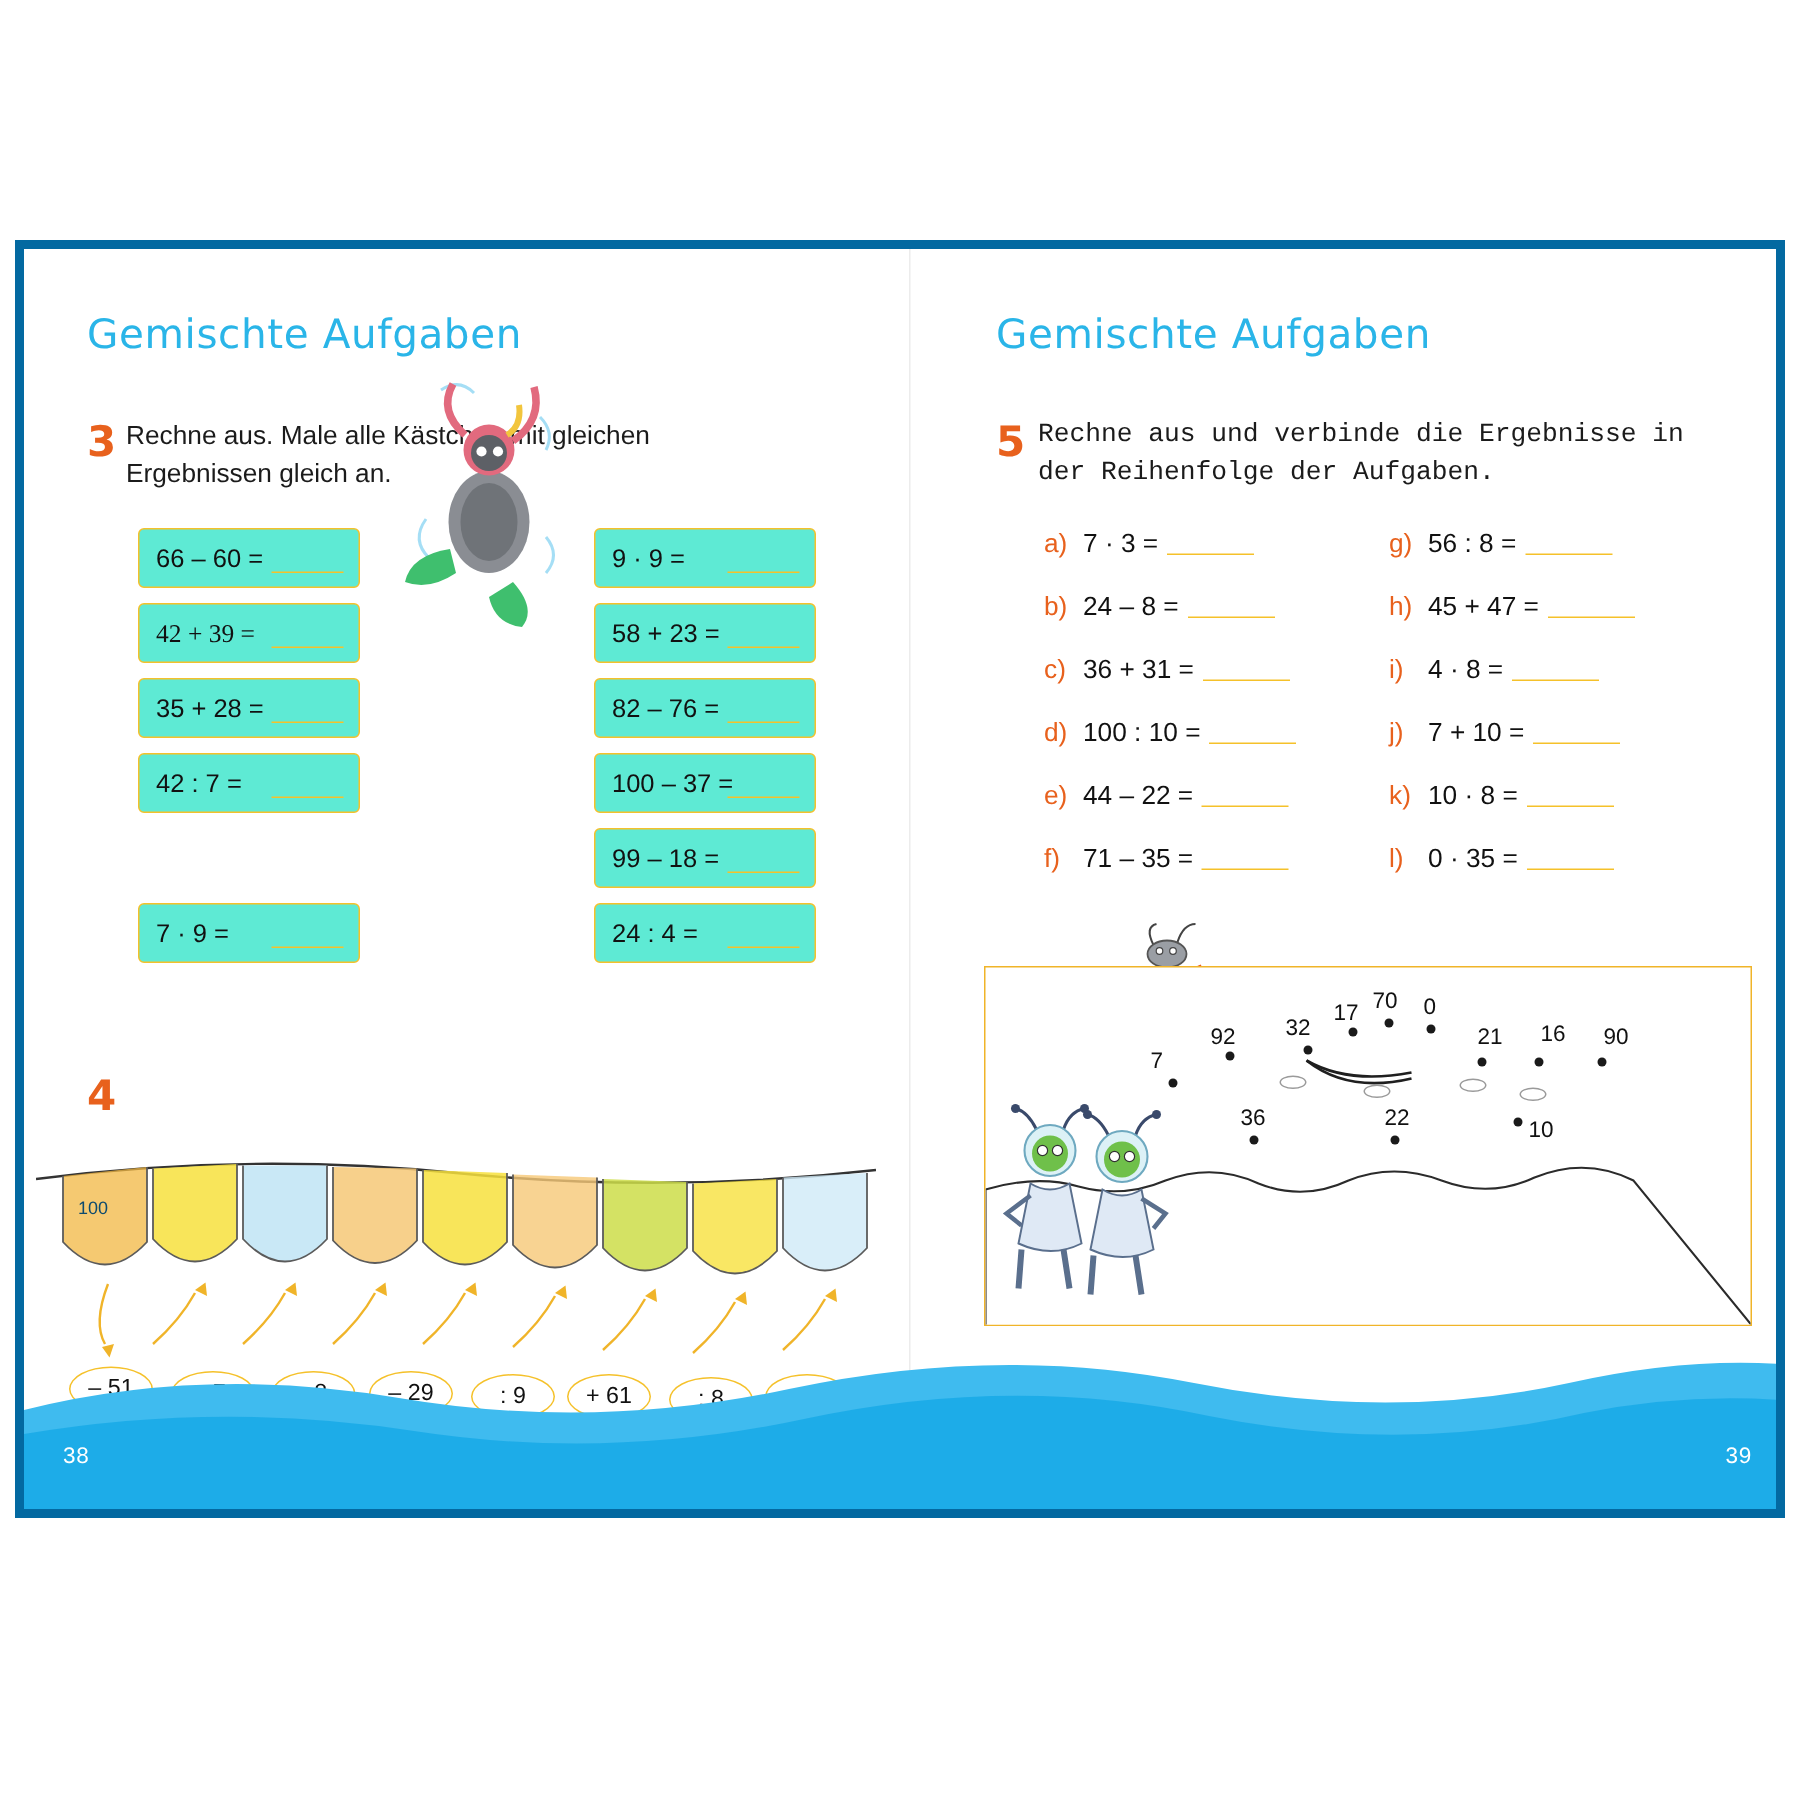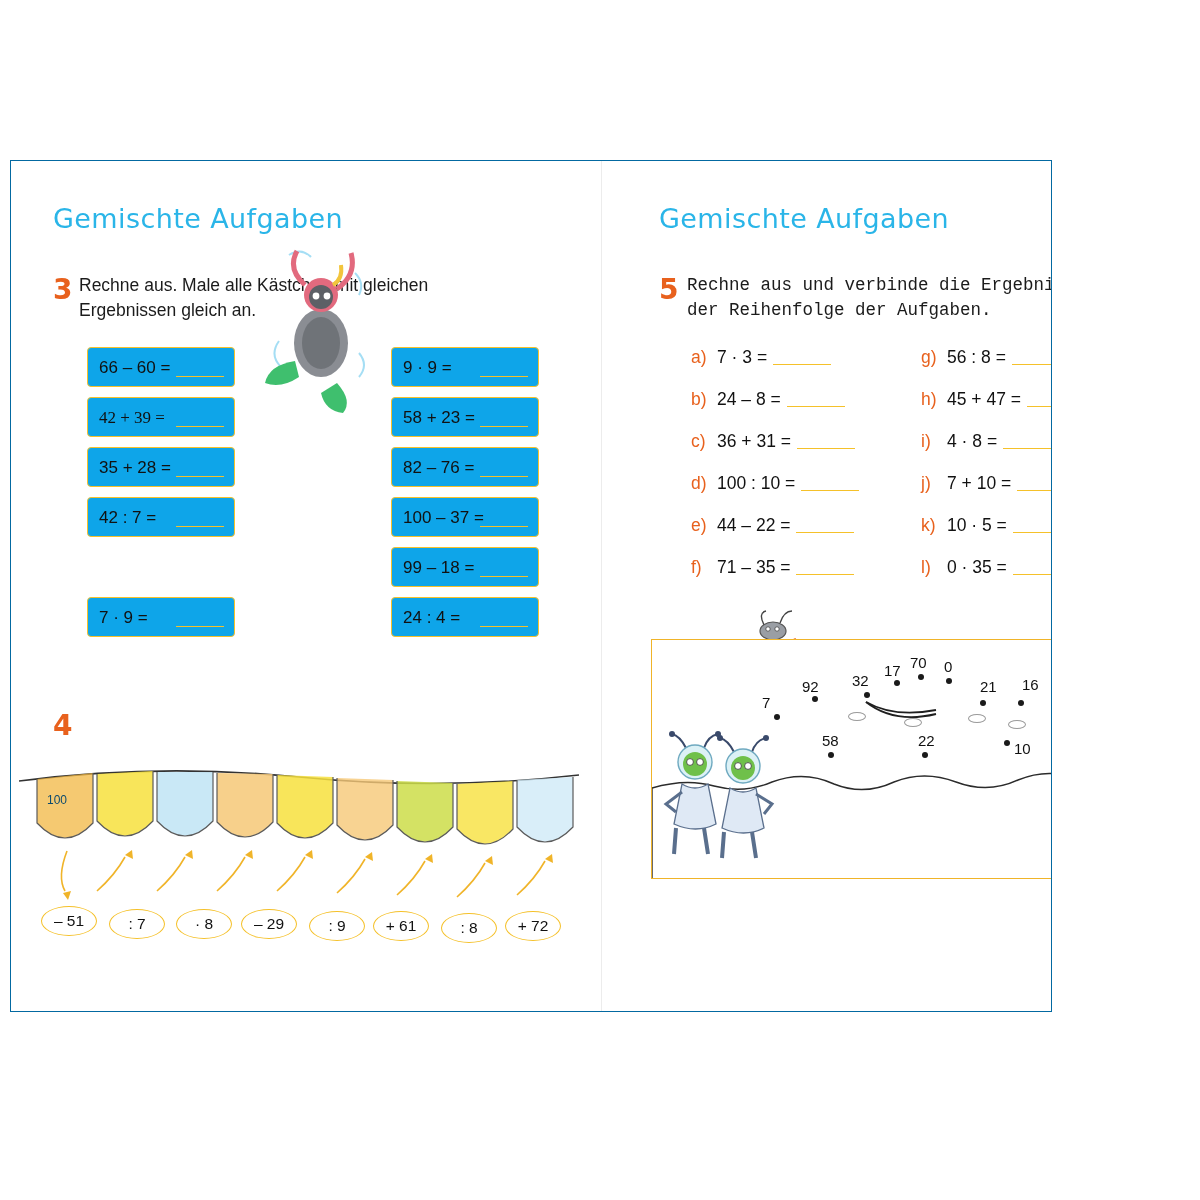--- a/index.html
+++ b/index.html
@@ -6,23 +6,23 @@
   body{
     width:1200px;height:1200px;
     background:#ffffff;
     font-family:"Liberation Sans", sans-serif;
     position:relative;
     overflow:hidden;
   }
   .page{
     position:absolute;
     left:10px;top:160px;
-    width:1042px;height:852px;
+    width:1180px;height:852px;
     background:#ffffff;
-    border:1px solid #0369a1;
+    border:6px solid #0369a1;
     box-sizing:border-box;
     overflow:hidden;
   }
   .spine{
     position:absolute;left:590px;top:0;width:1px;height:852px;background:#ececec;
   }
   
   .wave{
     position:absolute;left:0;bottom:0;width:1180px;height:120px;overflow:hidden;
   }
@@ -59,21 +59,21 @@
     line-height:25px;
   }
 
   
   .exbox{
     position:absolute;
     width:148px;height:40px;
     border:1.4px solid #f5c12a;
     border-radius:4px;
     box-sizing:border-box;
-    background:#0ea5e9;
+    background:#5eead4;
   }
   .exbox .lbl{
     position:absolute;left:11px;top:10px;
     font-size:17px;color:#111;white-space:nowrap;
   }
   .exbox .blank{
     position:absolute;right:10px;bottom:9px;
     width:48px;height:1.3px;background:#f5c12a;
   }
 
@@ -275,21 +275,21 @@
   <div class="item" style="left:910px;top:228px;">
     <span class="key">h)</span><span>45 + 47 =</span><span class="uline"></span>
   </div>
   <div class="item" style="left:910px;top:270px;">
     <span class="key">i)</span><span>4 · 8 =</span><span class="uline"></span>
   </div>
   <div class="item" style="left:910px;top:312px;">
     <span class="key">j)</span><span>7 + 10 =</span><span class="uline"></span>
   </div>
   <div class="item" style="left:910px;top:354px;">
-    <span class="key">k)</span><span>10 · 5 =</span><span class="uline"></span>
+    <span class="key">k)</span><span>10 · 8 =</span><span class="uline"></span>
   </div>
   <div class="item" style="left:910px;top:396px;">
     <span class="key">l)</span><span>0 · 35 =</span><span class="uline"></span>
   </div>
 
   <svg class="bug" viewBox="0 0 70 40">
     <path d="M18,16 q-6,-12 2,-14" stroke="#444" stroke-width="1.4" fill="none"></path>
     <path d="M34,14 q4,-12 12,-12" stroke="#444" stroke-width="1.4" fill="none"></path>
     <ellipse cx="27" cy="22" rx="13" ry="9" fill="#9a9ea4" stroke="#555" stroke-width="1.2"></ellipse>
     <circle cx="22" cy="20" r="2.2" fill="#fff" stroke="#444" stroke-width=".8"></circle>
@@ -324,21 +324,21 @@
 
     <span class="dotlab" style="left:150px;top:38px;">92</span>
     <span class="dotlab" style="left:110px;top:54px;">7</span>
     <span class="dotlab" style="left:200px;top:32px;">32</span>
     <span class="dotlab" style="left:232px;top:22px;">17</span>
     <span class="dotlab" style="left:258px;top:14px;">70</span>
     <span class="dotlab" style="left:292px;top:18px;">0</span>
     <span class="dotlab" style="left:328px;top:38px;">21</span>
     <span class="dotlab" style="left:370px;top:36px;">16</span>
     <span class="dotlab" style="left:412px;top:38px;">90</span>
-    <span class="dotlab" style="left:170px;top:92px;">58</span>
+    <span class="dotlab" style="left:170px;top:92px;">36</span>
     <span class="dotlab" style="left:266px;top:92px;">22</span>
     <span class="dotlab" style="left:362px;top:100px;">10</span>
 
     <svg class="aliens" viewBox="0 0 150 140">
       <g>
         <path d="M26,20 q-6,-12 -14,-14" stroke="#3a4a6b" stroke-width="2" fill="none"></path>
         <path d="M44,20 q4,-12 14,-14" stroke="#3a4a6b" stroke-width="2" fill="none"></path>
         <circle cx="12" cy="6" r="3" fill="#3a4a6b"></circle>
           <circle cx="58" cy="6" r="3" fill="#3a4a6b"></circle>
         <circle cx="35" cy="34" r="17" fill="#bfe6ef" fill-opacity=".55" stroke="#6ea9c0" stroke-width="1.4"></circle>
@@ -358,13 +358,21 @@
         <circle cx="35" cy="36" r="12" fill="#6fc04a"></circle>
         <circle cx="30" cy="34" r="3.4" fill="#fff" stroke="#333" stroke-width=".8"></circle>
         <circle cx="40" cy="34" r="3.4" fill="#fff" stroke="#333" stroke-width=".8"></circle>
         <path d="M22,56 q13,8 26,0 l8,40 q-20,10 -42,0 z" fill="#dfe9f5" stroke="#5a6f8d" stroke-width="1.3"></path>
         <path d="M48,62 l16,10 l-8,10" stroke="#5a6f8d" stroke-width="3" fill="none"></path>
         <path d="M16,100 l-2,26 M44,100 l4,26" stroke="#5a6f8d" stroke-width="4" fill="none"></path>
       </g>
     </svg>
   </div>
 
+  <div class="wave">
+    <svg width="1180" height="120" viewBox="0 0 1180 120" preserveAspectRatio="none">
+      <path d="M0,54 q120,-30 250,-8 q130,22 260,-6 q140,-30 270,-4 q130,26 250,0 q80,-18 150,-12 L1180,120 L0,120 Z" fill="#3fbbef"></path>
+      <path d="M0,70 q130,-22 260,-2 q130,20 260,-8 q140,-30 270,-2 q130,26 250,-2 q70,-14 140,-8 L1180,120 L0,120 Z" fill="#18a9e6" opacity=".85"></path>
+    </svg>
+    <span class="pagenum left">38</span>
+    <span class="pagenum right">39</span>
+  </div>
 </div>
 
 </body></html>

